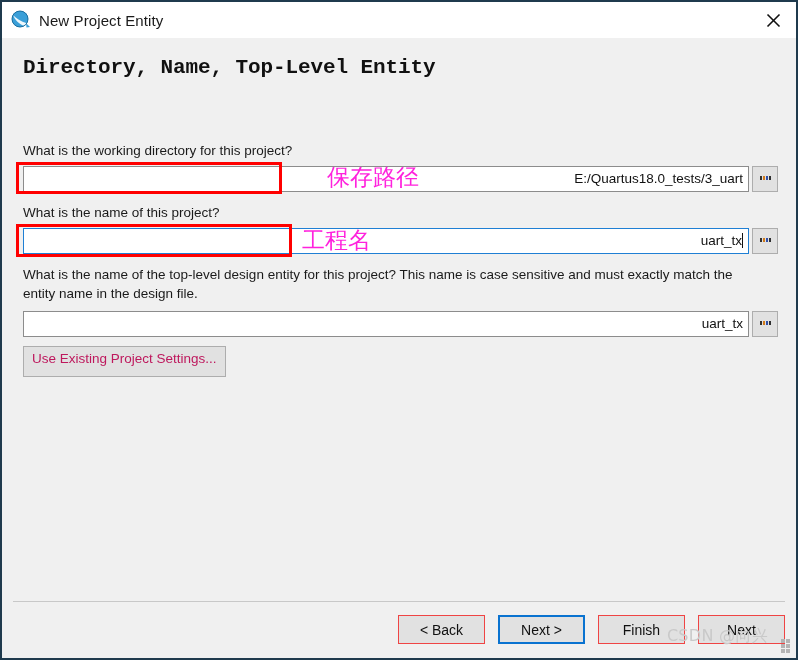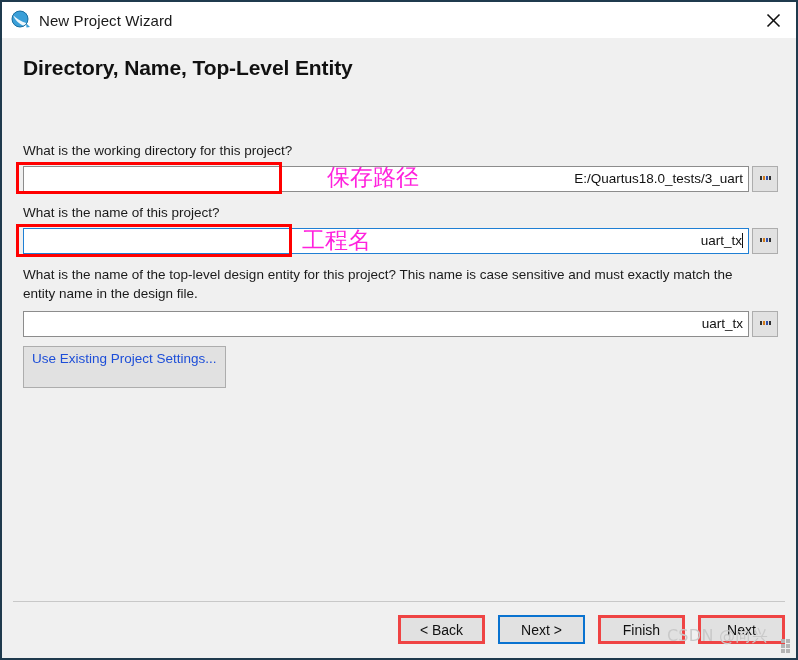--- a/index.html
+++ b/index.html
@@ -66,20 +66,21 @@
     padding: 0;
   }
   #heading {
     position: absolute;
     left: 21px;
     top: 18px;
     font-size: 21px;
     font-weight: bold;
     color: #111111;
     letter-spacing: -0.1px;
+    font-family: Liberation Mono, monospace;
   }
   .q-label {
     position: absolute;
     font-size: 13.5px;
     color: #1a1a1a;
     line-height: 19px;
   }
   .field-row {
     position: absolute;
     height: 26px;
@@ -134,27 +135,27 @@
   .dots i { display: block; width: 2px; height: 4px; }
   .dots i:nth-child(1){ background:#2f2f2f; }
   .dots i:nth-child(2){ background:#d07a1a; }
   .dots i:nth-child(3){ background:#2f4fa8; }
   .dots i:nth-child(4){ background:#2f2f2f; }
 
   #use-existing-btn {
     position: absolute;
     left: 21px;
     top: 308px;
-    height: 42px;
+    height: 31px;
     box-sizing: border-box;
     background: #e1e1e1;
     border: 1px solid #adadad;
     font-family: "Liberation Sans", sans-serif;
     font-size: 13.5px;
-    color: #1d4ed8;
+    color: #be185d;
     padding: 0 8px;
     line-height: 23px;
     cursor: default;
   }
 
   
   .anno-box {
     position: absolute;
     border: 3px solid #ff0000;
     box-sizing: border-box;
@@ -193,21 +194,21 @@
     right: 11px;
     top: 14px;
     display: flex;
     gap: 13px;
   }
   .dlg-btn {
     width: 87px;
     height: 29px;
     box-sizing: border-box;
     background: #e1e1e1;
-    border: 3px solid #ef4444;
+    border: 1px solid #ef4444;
     font-family: "Liberation Sans", sans-serif;
     font-size: 14px;
     color: #111111;
     display: flex;
     align-items: center;
     justify-content: center;
     cursor: default;
   }
   .dlg-btn.default {
     border: 2px solid #0a73d0;
@@ -243,21 +244,21 @@
   <div id="titlebar">
     <span id="app-icon">
       <svg width="20" height="20" viewBox="0 0 20 20">
         <circle cx="9" cy="9" r="8" fill="#3a9fd8"></circle>
         <path d="M9 1 A8 8 0 0 1 9 17 A8 8 0 0 1 9 1 Z" fill="#3a9fd8"></path>
         <path d="M2.2 5.2 C5 8 10 11.5 15.8 13.2 L13.5 16 C8 14 4 10 2.2 5.2 Z" fill="#ffffff" opacity="0.92"></path>
         <path d="M15 13 L19 17 L15.5 17.5 Z" fill="#3a9fd8"></path>
         <circle cx="9" cy="9" r="8" fill="none" stroke="#1b6fa0" stroke-width="1"></circle>
       </svg>
     </span>
-    <span id="title-text">New Project Wizard</span>
+    <span id="title-text">New Project Entity</span>
     <div id="close-btn">
       <svg width="15" height="15" viewBox="0 0 15 15">
         <line x1="1.5" y1="1.5" x2="13.5" y2="13.5" stroke="#111" stroke-width="1.6"></line>
         <line x1="13.5" y1="1.5" x2="1.5" y2="13.5" stroke="#111" stroke-width="1.6"></line>
       </svg>
     </div>
   </div>
 
   <div id="content">
 

